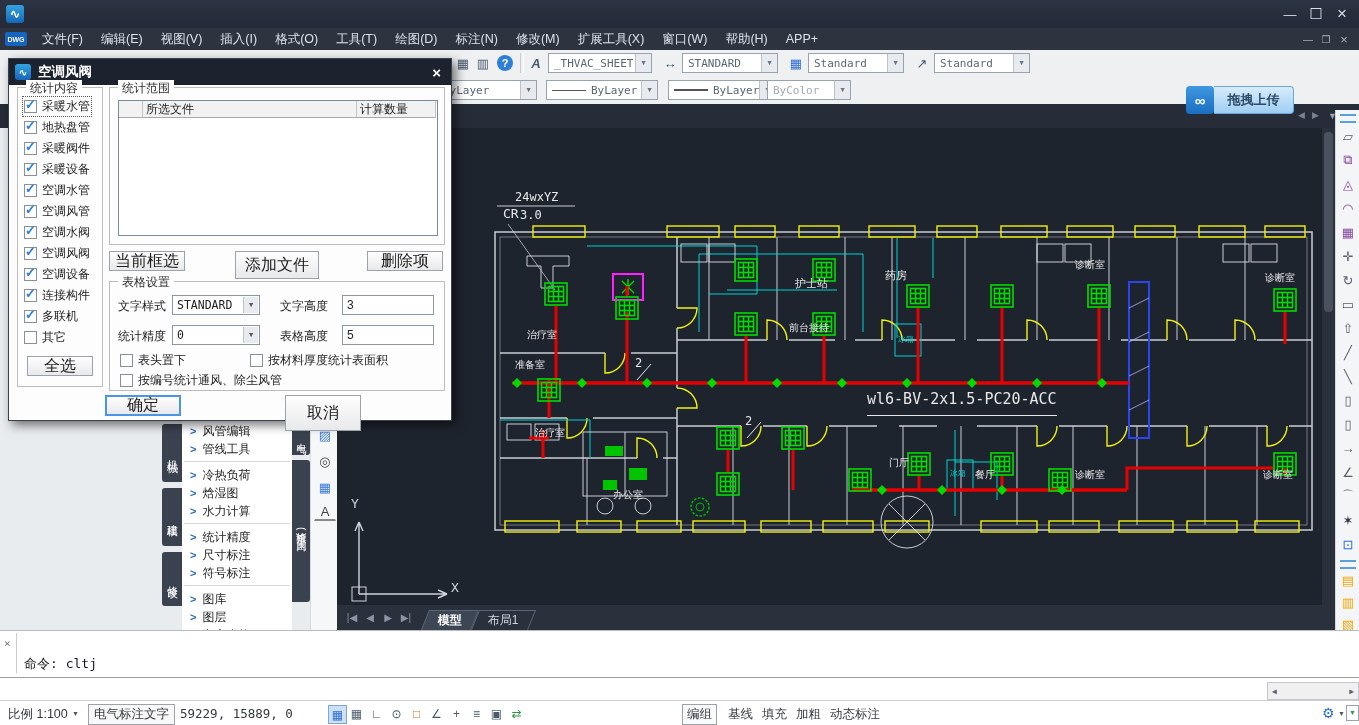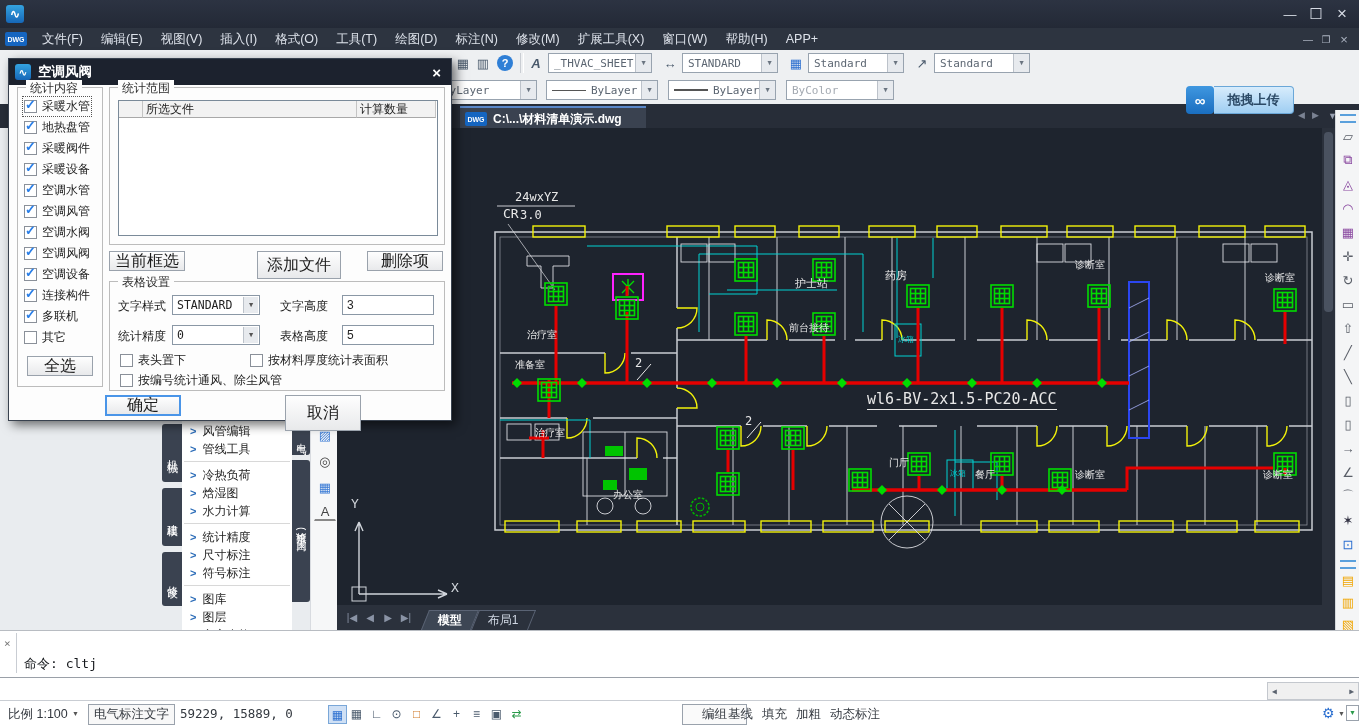--- a/index.html
+++ b/index.html
@@ -170,37 +170,33 @@
   <div class="combo" style="left:546px;width:112px">
     <span class="lineswatch"></span>
     <span>ByLayer</span>
     <span class="arr">▼</span>
   </div>
   <div class="combo" style="left:668px;width:108px">
     <span class="lineswatch" style="border-top-width:2.5px"></span>
     <span>ByLayer</span>
     <span class="arr">▼</span>
   </div>
-  <div class="combo" style="left:786px;width:108px;color:#a4aab2">
+  <div class="combo" style="left:767px;width:84px;color:#a4aab2">
     <span>ByColor</span>
     <span class="arr">▼</span>
   </div>
 </div>
 
 <div class="abs upload">
   <div class="logo">∞</div>
   <div class="body">拖拽上传</div>
 </div>
 
 <div class="abs tabbar">
   <span class="abs" style="left:443px;top:5px;font-size:12px">g</span>
-  <div class="filetab">
-    <div class="dwgchip">DWG</div>
-    <span>C:\...\材料清单演示.dwg</span>
-  </div>
   <span class="abs" style="left:1298px;top:6px;font-size:9px;color:#7a8292">◀</span>
   <span class="abs" style="left:1312px;top:6px;font-size:9px;color:#7a8292">▶</span>
   <span class="abs" style="left:1328px;top:7px;font-size:9px;color:#9aa2b2">▼</span>
 </div>
 
 <div class="abs palettezone">
 
   <div class="vtab" style="left:162px;top:296px;width:20px;height:58px;border-radius:3px 0 0 3px">机械</div>
   <div class="vtab" style="left:162px;top:360px;width:20px;height:58px;border-radius:3px 0 0 3px">建模</div>
   <div class="vtab" style="left:162px;top:424px;width:20px;height:54px;border-radius:3px 0 0 3px">修改</div>
@@ -431,21 +427,21 @@
   <span class="clabel" style="left:452px;top:193px">前台接待</span>
   <span class="clabel" style="left:548px;top:140px;font-size:11px">药房</span>
   <span class="clabel" style="left:738px;top:130px">诊断室</span>
   <span class="clabel" style="left:928px;top:143px">诊断室</span>
   <span class="clabel" style="left:552px;top:328px">门厅</span>
   <span class="clabel" style="left:638px;top:340px">餐厅</span>
   <span class="clabel" style="left:738px;top:340px">诊断室</span>
   <span class="clabel" style="left:926px;top:340px">诊断室</span>
   <span class="clabel" style="left:561px;top:206px;font-size:8px;color:#00d2d2">冰箱</span>
   <span class="clabel" style="left:613px;top:340px;font-size:8px;color:#00d2d2">冰箱</span>
-  <span class="clabel" style="left:530px;top:262px;font-size:15px;border-bottom:1px solid #e8e8e8;padding-bottom:1px">wl6-BV-2x1.5-PC20-ACC</span>
+  <span class="clabel" style="left:530px;top:262px;font-size:15px;border-bottom:1px solid #e8e8e8;padding-bottom:7px">wl6-BV-2x1.5-PC20-ACC</span>
   <span class="clabel" style="left:298px;top:228px;font-size:12px">2</span>
   <span class="clabel" style="left:408px;top:286px;font-size:12px">2</span>
   <span class="clabel" style="left:14px;top:368px;font-size:13px;color:#d0d4da">Y</span>
   <span class="clabel" style="left:114px;top:452px;font-size:13px;color:#d0d4da">X</span>
 </div>
 
 <div class="abs modelbar">
   <span class="mnav" style="margin-left:6px">|◀</span>
   <span class="mnav">◀</span>
   <span class="mnav">▶</span>
@@ -507,21 +503,21 @@
   <div class="sticon on" style="left:328px">▦</div>
   <div class="sticon" style="left:348px">▦</div>
   <div class="sticon" style="left:368px">∟</div>
   <div class="sticon" style="left:388px">⊙</div>
   <div class="sticon" style="left:408px;color:#d07a2a">□</div>
   <div class="sticon" style="left:428px">∠</div>
   <div class="sticon" style="left:448px">+</div>
   <div class="sticon" style="left:468px">≡</div>
   <div class="sticon" style="left:488px">▣</div>
   <div class="sticon" style="left:508px;color:#2a9a4a">⇄</div>
-  <span class="toggle" style="left:682px;border:1px solid #9aa2ac;background:#fafafa;padding:1px 19px;top:3px">编组</span>
+  <span class="toggle" style="left:682px;border:1px solid #9aa2ac;background:#fafafa;padding:1px 4px;top:3px">编组</span>
   <span class="toggle" style="left:728px">基线</span>
   <span class="toggle" style="left:762px">填充</span>
   <span class="toggle" style="left:796px">加粗</span>
   <span class="toggle" style="left:830px">动态标注</span>
   <span class="abs bluei" style="left:1322px;top:4px;font-size:14px">⚙</span>
   <span class="abs" style="left:1338px;top:9px;font-size:7px;color:#555">▼</span>
   <span class="abs" style="left:1346px;top:4px;width:11px;height:14px;border:1px solid #9aa2ac;background:#fff;color:#2a9a4a;font-size:7px;text-align:center;line-height:14px">▼</span>
   <span class="abs" style="left:1359px"></span>
 </div>
 
@@ -589,21 +585,21 @@
   <div class="grp" style="left:100px;top:28px;width:334px;height:156px">
     <span class="grp-lg">统计范围</span>
     <div class="abs" style="left:8px;top:12px;width:318px;height:134px;border:1px solid #7a8a99;background:#fff">
       <div class="hcell" style="left:0;width:24px"></div>
       <div class="hcell" style="left:24px;width:214px">所选文件</div>
       <div class="hcell" style="left:238px;width:79px">计算数量</div>
     </div>
   </div>
 
   <div class="btn" style="left:100px;top:192px;width:76px;height:20px">当前框选</div>
-  <div class="btn" style="left:248px;top:192px;width:84px;height:28px">添加文件</div>
+  <div class="btn" style="left:226px;top:192px;width:84px;height:28px">添加文件</div>
   <div class="btn" style="left:358px;top:192px;width:76px;height:20px">删除项</div>
 
   <div class="grp" style="left:100px;top:222px;width:334px;height:108px">
     <span class="grp-lg">表格设置</span>
     <span class="dlbl" style="left:8px;top:16px">文字样式</span>
     <div class="dcombo" style="left:62px;top:13px;width:88px">
       <span>STANDARD</span>
       <span class="arr">▼</span>
     </div>
     <span class="dlbl" style="left:170px;top:16px">文字高度</span>

